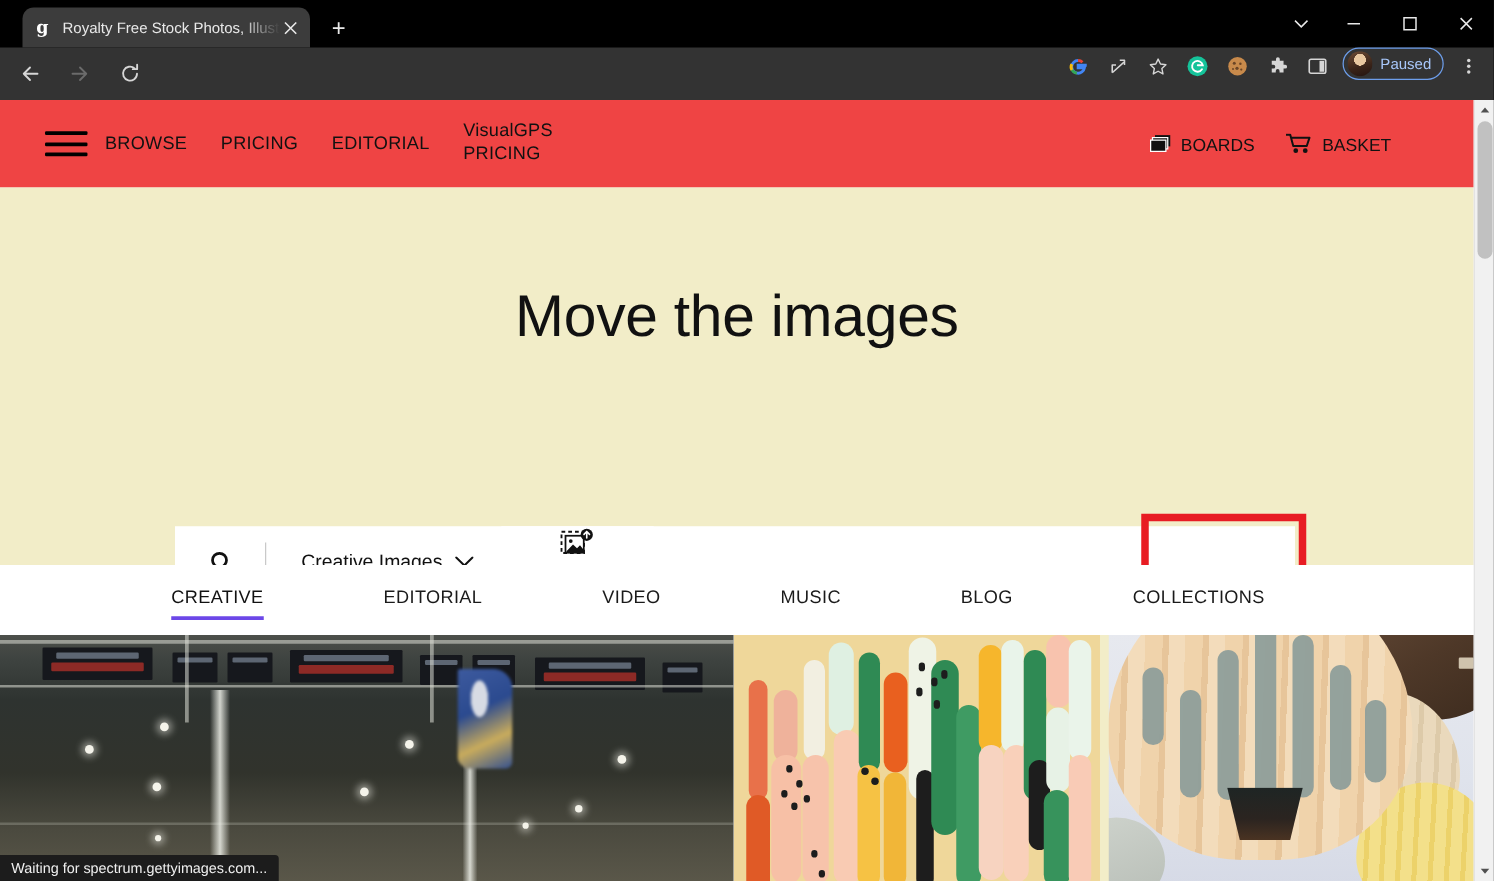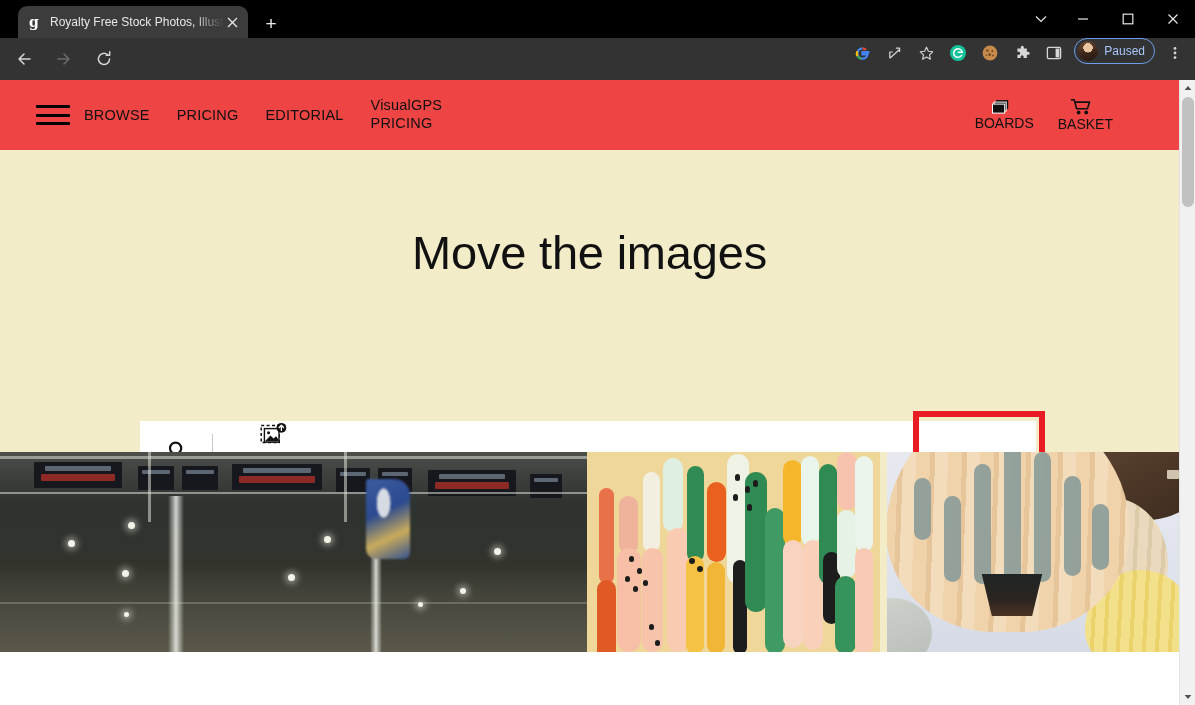--- a/index.html
+++ b/index.html
@@ -117,21 +117,21 @@
     font-size: 31px; letter-spacing: -0.4px; pointer-events: none;
   }
   .brand b { font-weight: 700; color: #000; }
   .brand span { font-weight: 300; color: #000; }
   .header-right {
     position: absolute; right: 42px; top: 50%; transform: translateY(-50%);
     display: flex; align-items: center;
   }
   .hr-item {
     display: flex; align-items: center; margin-right: 24px;
-    font-size: 14px; color: #111; flex-direction: column;
+    font-size: 14px; color: #111;
   }
   .hr-item .gl { margin-right: 8px; display: flex; align-items: center; }
   .signin-btn {
     border: 1px solid #111; border-radius: 3px; padding: 12px 26px;
     font-size: 14.5px; color: #111; background: #fff;
   }
 
   
   .hero {
     position: relative; width: 1179px; height: 302px;
@@ -474,39 +474,55 @@
       </div>
 
       <div class="searchbar">
         <span class="search-magnifier">
           <svg width="20" height="20" viewBox="0 0 20 20" aria-hidden="true">
             <circle cx="8.6" cy="8.2" r="5.6" stroke="#111" stroke-width="2.2" fill="none"></circle>
             <path d="M12.7 12.5 L18 18" stroke="#111" stroke-width="2.6" stroke-linecap="round"></path>
           </svg>
         </span>
         <span class="search-divider"></span>
+        <div class="search-type">
+          <span>Creative Images</span>
+          <span>
+            <svg width="15" height="9" viewBox="0 0 15 9" aria-hidden="true">
+              <path d="M1 1 L7.5 7.4 L14 1" stroke="#111" stroke-width="1.6" fill="none" stroke-linecap="round" stroke-linejoin="round"></path>
+            </svg>
+          </span>
+        </div>
         <div class="sbi">
           <span>
             <svg width="28" height="24" viewBox="0 0 28 24" aria-hidden="true">
               <rect x="1.2" y="3.4" width="18" height="17" stroke="#111" stroke-width="1.5" fill="none" stroke-dasharray="3 2.4"></rect>
               <rect x="4.4" y="6.6" width="14.6" height="13.6" fill="#fff" stroke="#111" stroke-width="1.4"></rect>
               <circle cx="8.6" cy="10.8" r="1.5" fill="#111"></circle>
               <path d="M5.2 19 L10.4 13.6 L13.6 16.6 L16 14.2 L18.4 17.2 V19.6 H5.2z" fill="#111"></path>
               <circle cx="21.4" cy="5.8" r="4.9" fill="#111"></circle>
               <path d="M21.4 3.3 V8.4 M19.2 5.5 L21.4 3.2 L23.6 5.5" stroke="#fff" stroke-width="1.3" fill="none" stroke-linecap="round" stroke-linejoin="round"></path>
             </svg>
           </span>
           <div class="sbi-label">
             <div>Search by image</div>
             <div>or video</div>
           </div>
         </div>
       </div>
       <div class="highlight-box"></div>
 
+      <div class="cat-tabs">
+        <div class="cat-tab active">CREATIVE</div>
+        <div class="cat-tab">EDITORIAL</div>
+        <div class="cat-tab">VIDEO</div>
+        <div class="cat-tab">MUSIC</div>
+        <div class="cat-tab">BLOG</div>
+        <div class="cat-tab">COLLECTIONS</div>
+      </div>
 
       <div class="thumbs">
 
         <div class="thumb t1">
           <div class="arena">
             <div class="sign" style="left:34px;  top:10px; width:88px;  height:26px;">
                 <b></b>
                 <i></i>
               </div>
             <div class="sign" style="left:138px; top:14px; width:36px;  height:24px;">
@@ -635,14 +651,15 @@
         </svg>
     </div>
     <div class="sb-thumb"></div>
     <div class="sb-arrow down">
       <svg width="8" height="6" viewBox="0 0 8 6" aria-hidden="true">
           <path d="M4 5 L0.6 1 H7.4z" fill="#505050"></path>
         </svg>
     </div>
   </div>
 
+  <div class="statusbar">Waiting for spectrum.gettyimages.com...</div>
 
 </div>
 
 </body></html>

